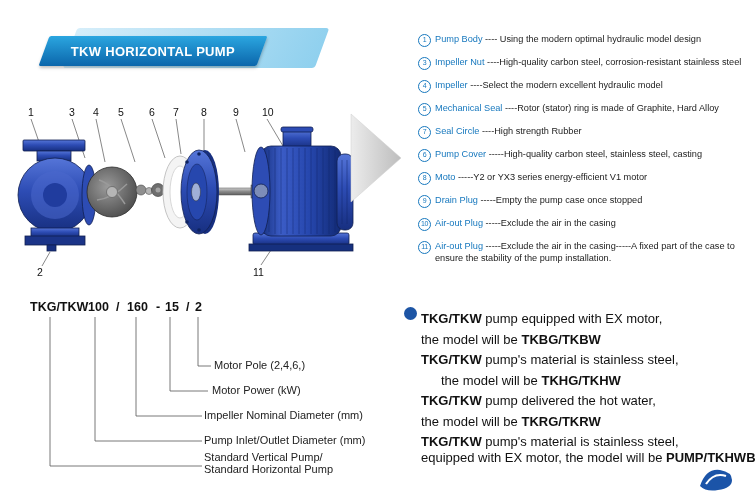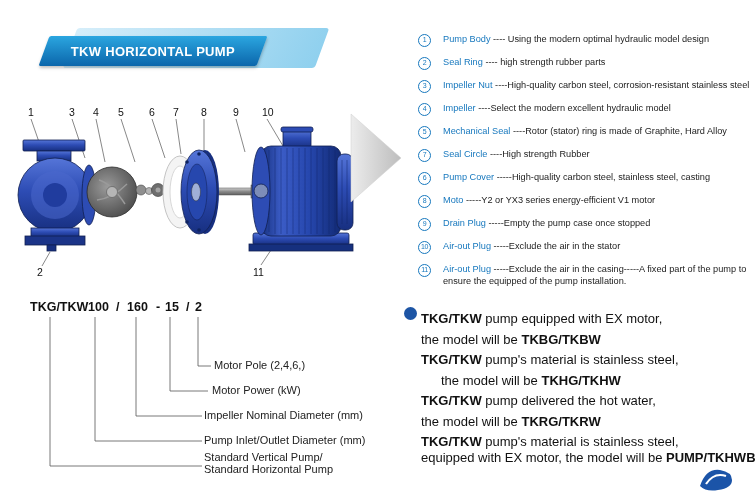--- a/index.html
+++ b/index.html
@@ -16,21 +16,21 @@
        display:flex;align-items:center;justify-content:center;}
   .banner-title{transform:skewX(20deg);color:#fff;font-weight:bold;font-size:13px;
        letter-spacing:.3px;white-space:nowrap;}
 
   
   .diagram-svg{position:absolute;left:15px;top:100px;}
   .num-label{font-size:10.5px;fill:#111;}
 
   
   .parts-list{position:absolute;left:418px;top:33px;width:336px;}
-  .part-item{display:flex;gap:12px;font-size:9.2px;line-height:12px;
+  .part-item{display:flex;gap:4px;font-size:9.2px;line-height:12px;
        margin-bottom:9.5px;color:#222;align-items:flex-start;white-space:nowrap;}
   .part-item.wrap{white-space:normal;}
   .part-num{flex:0 0 auto;width:11px;height:11px;border:1px solid #1778be;border-radius:50%;
        color:#1778be;font-size:7px;display:inline-flex;align-items:center;justify-content:center;
        margin-top:.5px;letter-spacing:-0.5px;}
   .part-text{display:block;}
   .part-label{color:#1778be;}
   .part-desc{color:#222;}
 
   
@@ -189,24 +189,20 @@
 
   <polygon points="336,14 386,58 336,102" fill="url(#gArrow)" stroke="#cfcfcf" stroke-width="0.5"></polygon>
 </svg>
 
 <div class="parts-list">
   <div class="part-item">
     <span class="part-num">1</span>
     <span class="part-text"><span class="part-label">Pump Body </span><span class="part-desc">---- Using the modern optimal hydraulic model design</span></span>
   </div>
   <div class="part-item">
-    <span class="part-num">2</span>
-    <span class="part-text"><span class="part-label">Seal Ring </span><span class="part-desc">---- high strength rubber parts</span></span>
-  </div>
-  <div class="part-item">
     <span class="part-num">3</span>
     <span class="part-text"><span class="part-label">Impeller Nut </span><span class="part-desc">----High-quality carbon steel, corrosion-resistant stainless steel</span></span>
   </div>
   <div class="part-item">
     <span class="part-num">4</span>
     <span class="part-text"><span class="part-label">Impeller </span><span class="part-desc">----Select the modern excellent hydraulic model</span></span>
   </div>
   <div class="part-item">
     <span class="part-num">5</span>
     <span class="part-text"><span class="part-label">Mechanical Seal </span><span class="part-desc">----Rotor (stator) ring is made of Graphite, Hard Alloy</span></span>
@@ -222,25 +218,25 @@
   <div class="part-item">
     <span class="part-num">8</span>
     <span class="part-text"><span class="part-label">Moto </span><span class="part-desc">-----Y2 or YX3 series energy-efficient V1 motor</span></span>
   </div>
   <div class="part-item">
     <span class="part-num">9</span>
     <span class="part-text"><span class="part-label">Drain Plug </span><span class="part-desc">-----Empty the pump case once stopped</span></span>
   </div>
   <div class="part-item">
     <span class="part-num">10</span>
-    <span class="part-text"><span class="part-label">Air-out Plug </span><span class="part-desc">-----Exclude the air in the stator</span></span>
+    <span class="part-text"><span class="part-label">Air-out Plug </span><span class="part-desc">-----Exclude the air in the casing</span></span>
   </div>
   <div class="part-item wrap">
     <span class="part-num">11</span>
-    <span class="part-text"><span class="part-label">Air-out Plug </span><span class="part-desc">-----Exclude the air in the casing-----A fixed part of the pump to ensure the equipped of the pump installation.</span></span>
+    <span class="part-text"><span class="part-label">Air-out Plug </span><span class="part-desc">-----Exclude the air in the casing-----A fixed part of the case to ensure the stability of the pump installation.</span></span>
   </div>
 </div>
 
 <span class="mtoken" style="left:30px;">TKG/TKW</span>
 <span class="mtoken" style="left:88px;">100</span>
 <span class="mtoken" style="left:116px;">/</span>
 <span class="mtoken" style="left:127px;">160</span>
 <span class="mtoken" style="left:156px;">-</span>
 <span class="mtoken" style="left:165px;text-align:center;">15</span>
 <span class="mtoken" style="left:186px;">/</span>

